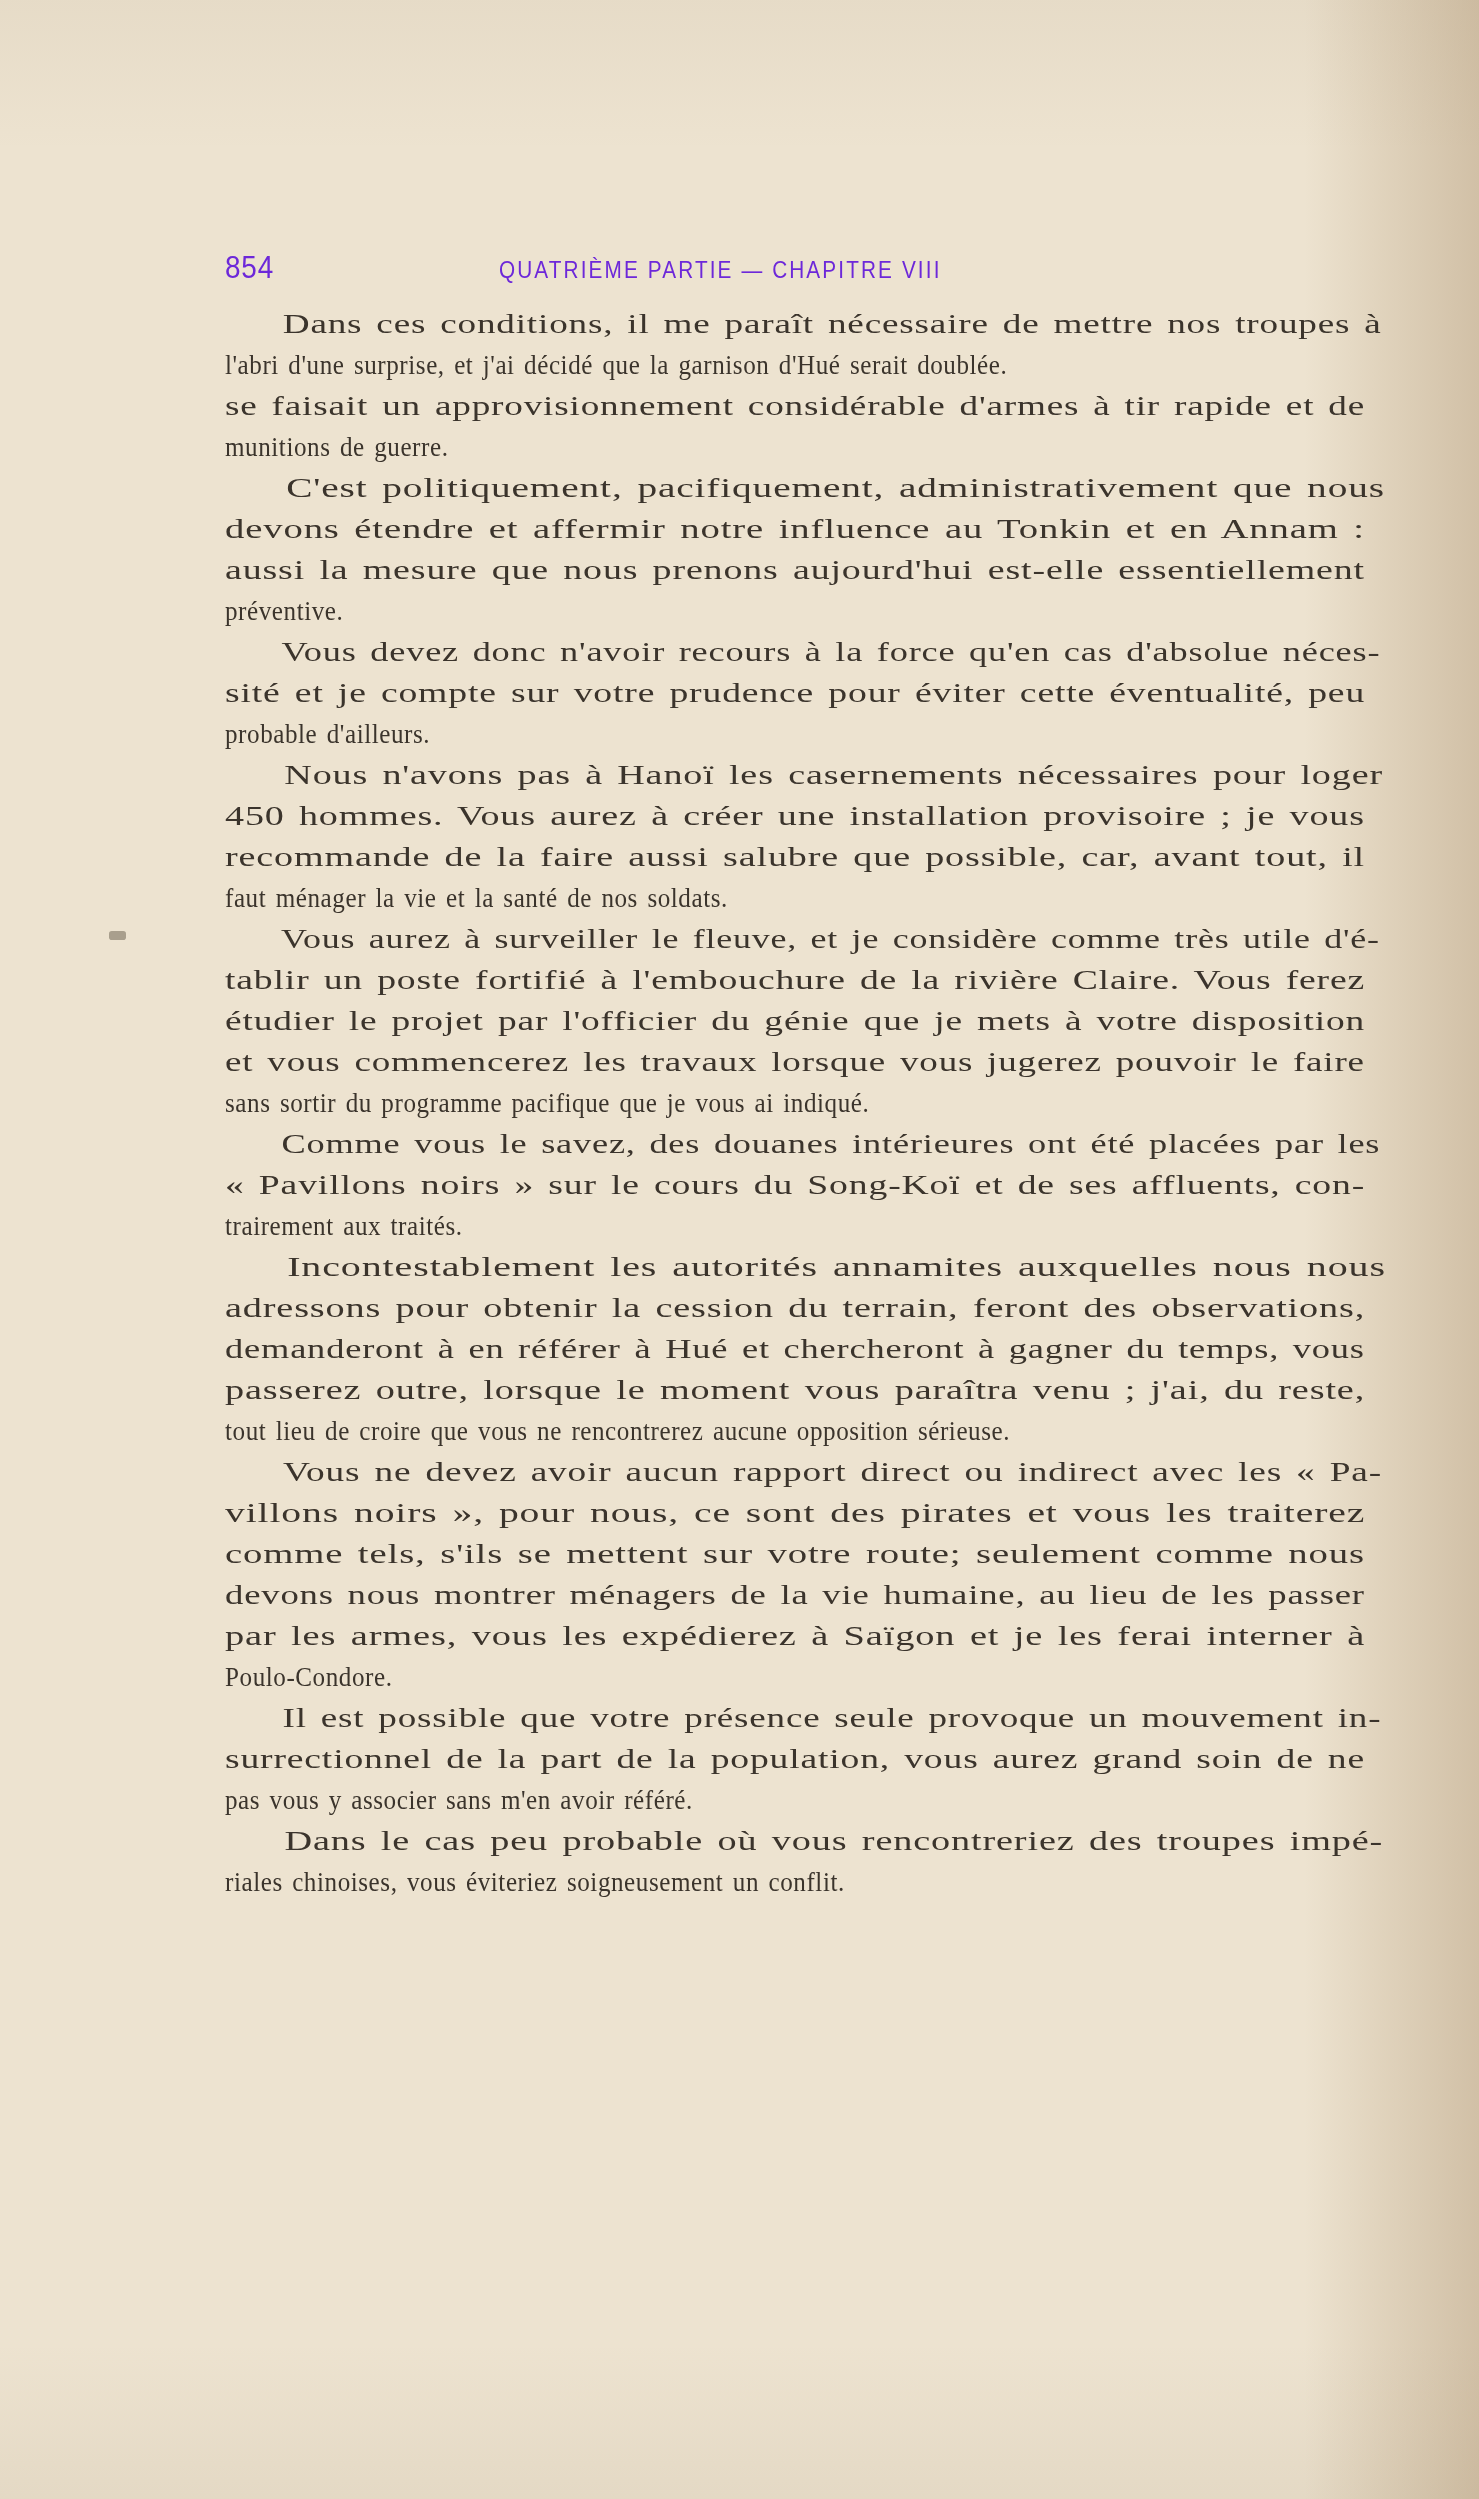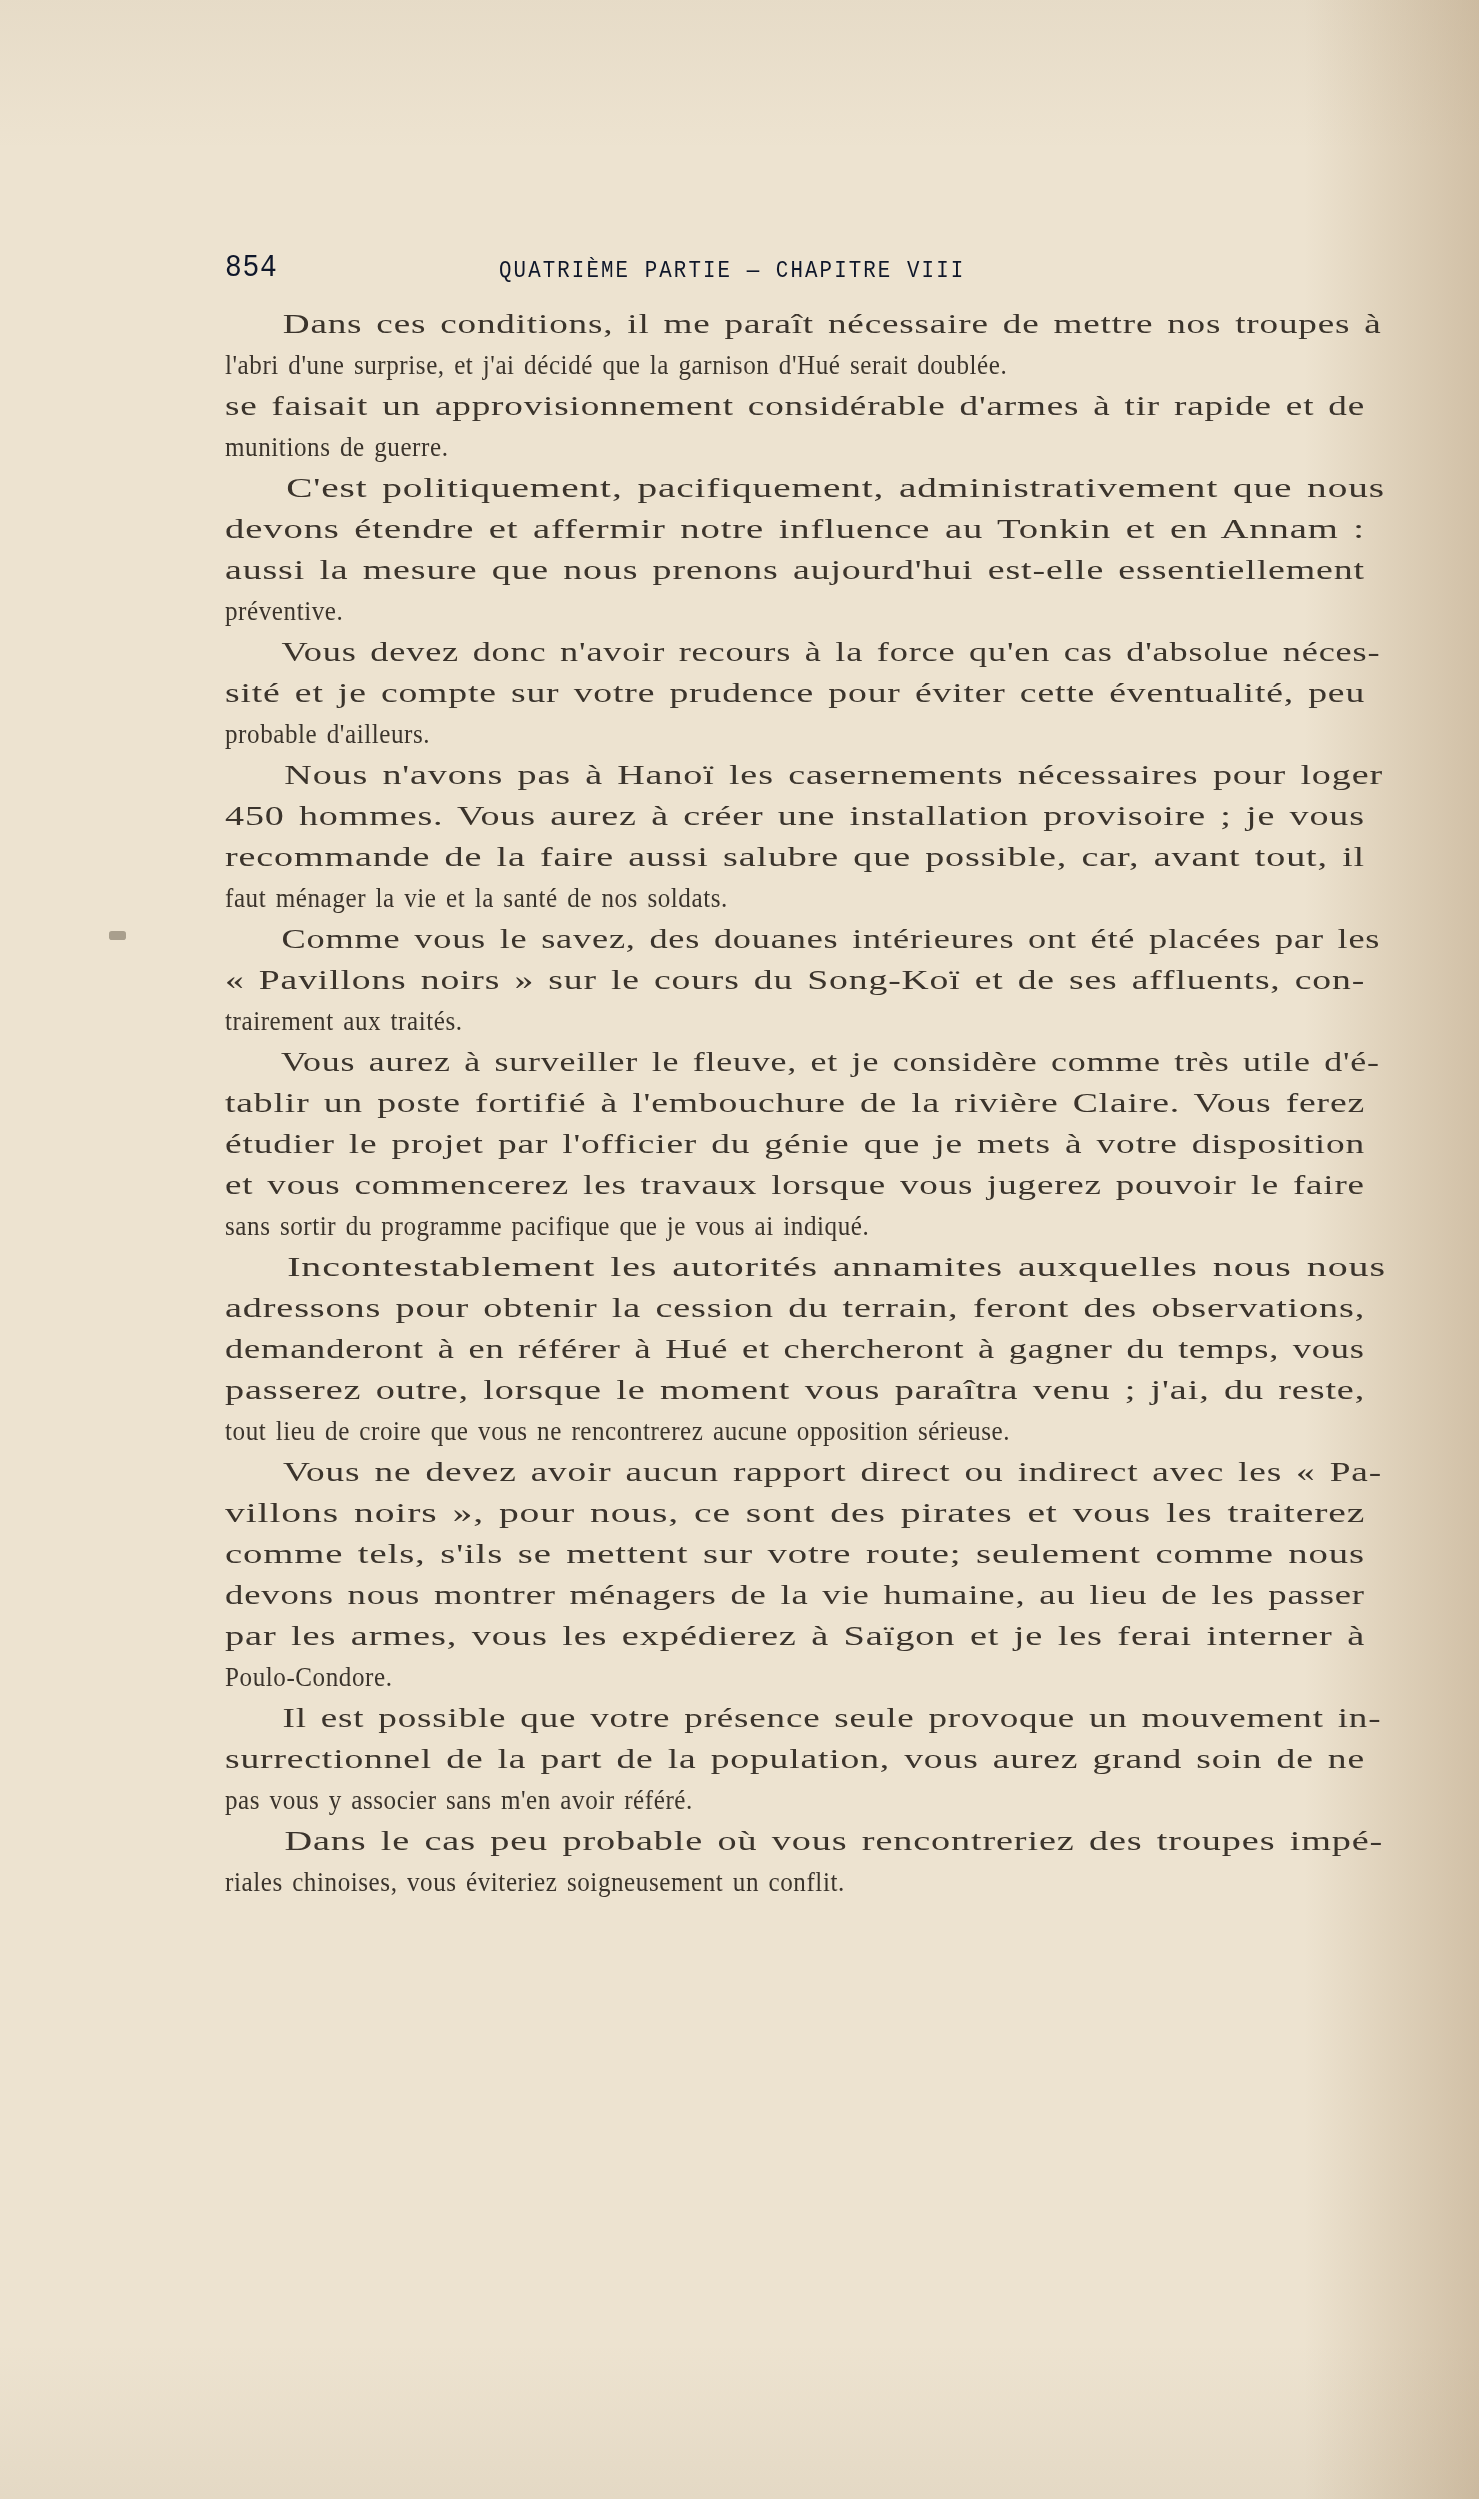--- a/index.html
+++ b/index.html
@@ -20,22 +20,22 @@
     }
     .page {
       position: absolute;
       left: 225px;
       top: 244px;
       width: 1153px;
     }
     .running-head {
       position: relative;
       height: 47px;
-      font-family: Liberation Mono, monospace;
-      color: #0f172a;
+      font-family: Liberation Sans, sans-serif;
+      color: #6d28d9;
     }
     .page-number {
       position: absolute;
       left: 0;
       top: 5.7px;
       font-size: 31px;
       letter-spacing: 0.9px;
       transform: scaleX(0.9);
       transform-origin: left center;
     }
@@ -114,30 +114,30 @@
         <span class="line justify" style="text-align-last: auto; text-align: left; width: 826px; transform: scaleX(1.3953);">sité et je compte sur votre prudence pour éviter cette éventualité, peu</span>
         <span class="line" style="width: 223px; transform: scaleX(0.93);">probable d'ailleurs.</span>
       </div>
       <div>
         <span class="line indent justify" style="text-align-last: auto; text-align: left; width: 829px; transform: scaleX(1.4113);">Nous n'avons pas à Hanoï les casernements nécessaires pour loger</span>
         <span class="line justify" style="text-align-last: auto; text-align: left; width: 817px; transform: scaleX(1.41);">450 hommes. Vous aurez à créer une installation provisoire ; je vous</span>
         <span class="line justify" style="text-align-last: auto; text-align: left; width: 817px; transform: scaleX(1.411);">recommande de la faire aussi salubre que possible, car, avant tout, il</span>
         <span class="line" style="width: 547px; transform: scaleX(0.93);">faut ménager la vie et la santé de nos soldats.</span>
       </div>
       <div>
-        <span class="line indent justify" style="text-align-last: auto; text-align: left; width: 867px; transform: scaleX(1.3452);">Comme vous le savez, des douanes intérieures ont été placées par les</span>
-        <span class="line justify" style="text-align-last: auto; text-align: left; width: 826px; transform: scaleX(1.3949);">« Pavillons noirs » sur le cours du Song-Koï et de ses affluents, con-</span>
-        <span class="line" style="width: 258px; transform: scaleX(0.93);">trairement aux traités.</span>
-      </div>
-      <div>
         <span class="line indent justify" style="text-align-last: auto; text-align: left; width: 876px; transform: scaleX(1.3311);">Vous aurez à surveiller le fleuve, et je considère comme très utile d'é-</span>
         <span class="line justify" style="text-align-last: auto; text-align: left; width: 826px; transform: scaleX(1.3953);">tablir un poste fortifié à l'embouchure de la rivière Claire. Vous ferez</span>
         <span class="line justify" style="text-align-last: auto; text-align: left; width: 831px; transform: scaleX(1.3861);">étudier le projet par l'officier du génie que je mets à votre disposition</span>
         <span class="line justify" style="text-align-last: auto; text-align: left; width: 840px; transform: scaleX(1.3715);">et vous commencerez les travaux lorsque vous jugerez pouvoir le faire</span>
         <span class="line" style="width: 701px; transform: scaleX(0.93);">sans sortir du programme pacifique que je vous ai indiqué.</span>
+      </div>
+      <div>
+        <span class="line indent justify" style="text-align-last: auto; text-align: left; width: 867px; transform: scaleX(1.3452);">Comme vous le savez, des douanes intérieures ont été placées par les</span>
+        <span class="line justify" style="text-align-last: auto; text-align: left; width: 826px; transform: scaleX(1.3949);">« Pavillons noirs » sur le cours du Song-Koï et de ses affluents, con-</span>
+        <span class="line" style="width: 258px; transform: scaleX(0.93);">trairement aux traités.</span>
       </div>
       <div>
         <span class="line indent justify" style="text-align-last: auto; text-align: left; width: 792px; transform: scaleX(1.4801);">Incontestablement les autorités annamites auxquelles nous nous</span>
         <span class="line justify" style="text-align-last: auto; text-align: left; width: 815px; transform: scaleX(1.4149);">adressons pour obtenir la cession du terrain, feront des observations,</span>
         <span class="line justify" style="text-align-last: auto; text-align: left; width: 854px; transform: scaleX(1.3491);">demanderont à en référer à Hué et chercheront à gagner du temps, vous</span>
         <span class="line justify" style="text-align-last: auto; text-align: left; width: 814px; transform: scaleX(1.4164);">passerez outre, lorsque le moment vous paraîtra venu ; j'ai, du reste,</span>
         <span class="line" style="width: 853px; transform: scaleX(0.93);">tout lieu de croire que vous ne rencontrerez aucune opposition sérieuse.</span>
       </div>
       <div>
         <span class="line indent justify" style="text-align-last: auto; text-align: left; width: 845px; transform: scaleX(1.383);">Vous ne devez avoir aucun rapport direct ou indirect avec les « Pa-</span>

